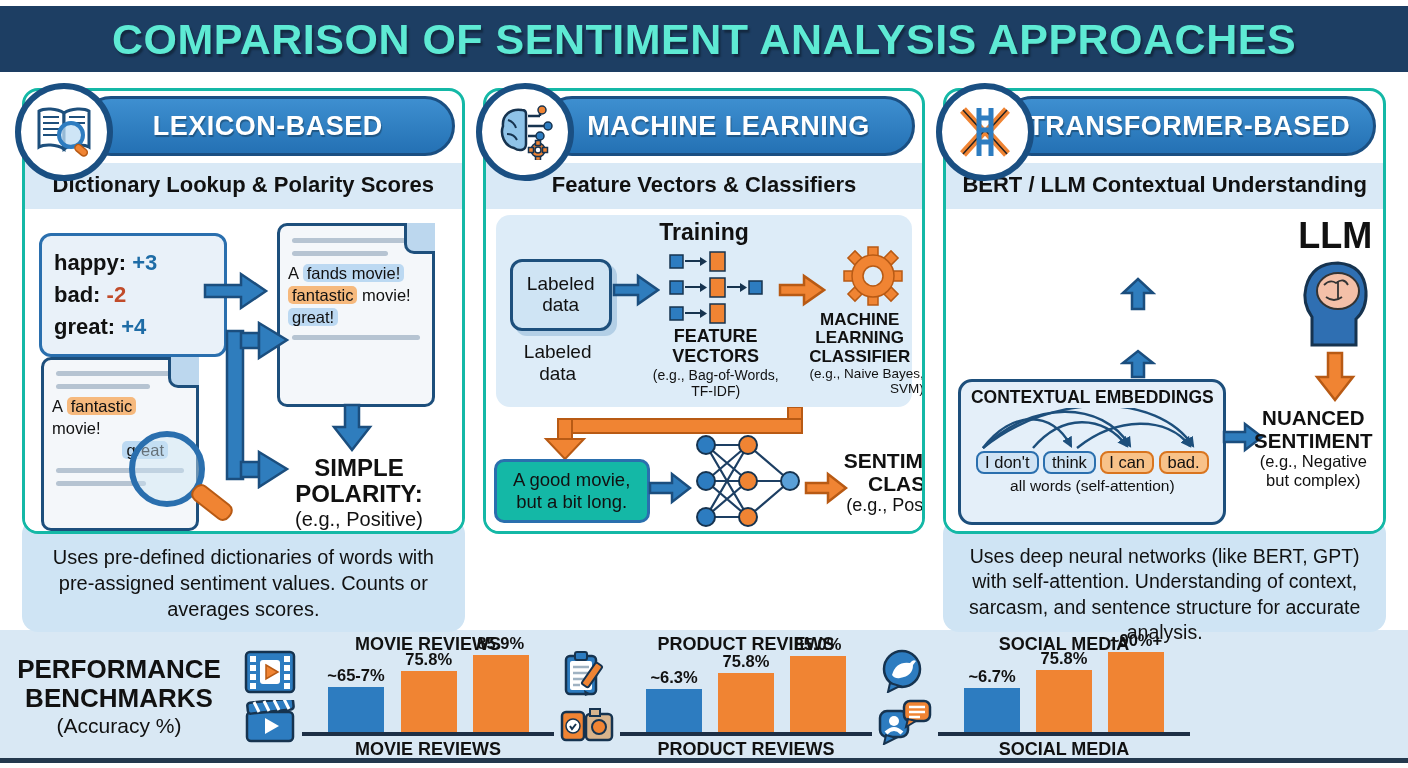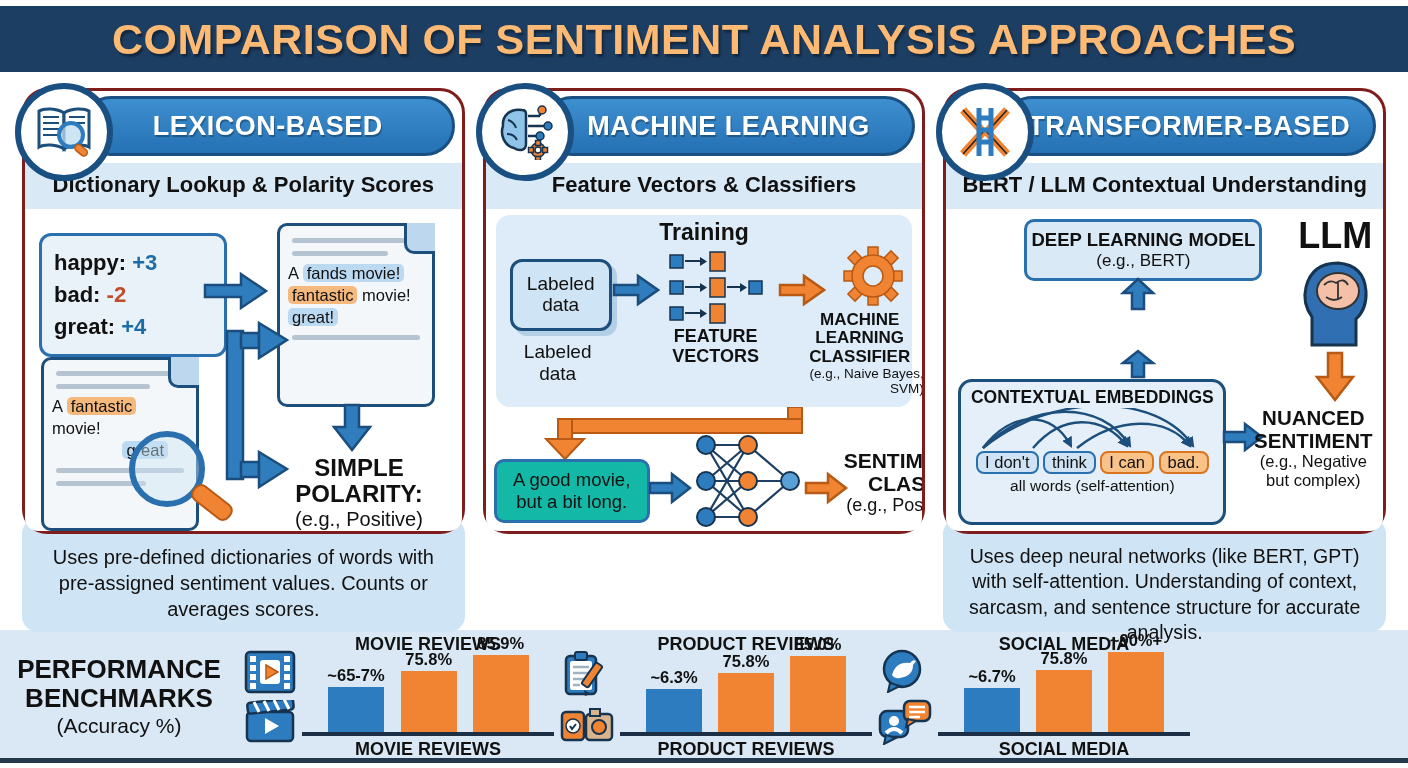--- a/index.html
+++ b/index.html
@@ -3,28 +3,28 @@
 <meta charset="utf-8">
 <style>
   html,body{margin:0;padding:0;}
   body{width:1408px;height:768px;overflow:hidden;background:#ffffff;
        font-family:"Liberation Sans",sans-serif;color:#111;}
   .stage{position:relative;width:1408px;height:768px;background:#fff;}
 
   
   .hdr{position:absolute;top:6px;left:0;right:0;height:66px;background:#1d3e63;
        display:flex;align-items:center;justify-content:center;}
-  .hdr h1{margin:0;color:#fdba74;font-size:43px;font-weight:800;letter-spacing:.5px;
+  .hdr h1{margin:0;color:#5eead4;font-size:43px;font-weight:800;letter-spacing:.5px;
           text-shadow:2px 3px 2px rgba(0,0,0,.35);white-space:nowrap;}
 
   
   .cols{position:absolute;top:88px;left:22px;right:22px;display:flex;gap:18px;}
   .col{flex:1;display:flex;flex-direction:column;position:relative;}
-  .card{position:relative;z-index:2;background:#fff;border:3px solid #7f1d1d;
-        border-radius:25px;}
+  .card{position:relative;z-index:2;background:#fff;border:3px solid #14b8a6;
+        border-radius:16px;}
   .pill{margin:5px 7px 0 56px;height:54px;border-radius:30px;
         background:linear-gradient(#3e8fd0,#2471b4);border:3px solid #1a4f82;
         display:flex;align-items:center;justify-content:center;}
   .pill span{color:#fff;font-size:27px;font-weight:800;letter-spacing:.5px;
         text-shadow:1px 2px 1px rgba(0,0,0,.3);}
   .iconcircle{position:absolute;top:-8px;left:-10px;width:86px;height:86px;z-index:3;
         border-radius:50%;background:#fff;border:6px solid #1a4f82;
         display:flex;align-items:center;justify-content:center;}
   .subt{margin-top:7px;background:#d9e9f6;padding:9px 4px 11px;text-align:center;
         font-size:22px;font-weight:700;}
@@ -224,20 +224,21 @@
                 <rect x="42" y="1" width="15" height="19"></rect>
                   <rect x="42" y="27" width="15" height="19"></rect>
                   <rect x="42" y="53" width="15" height="19"></rect>
               </g>
               <path d="M59 36 H72" stroke="#16334f" stroke-width="2"></path>
                 <polygon points="72,32 79,36.5 72,41" fill="#16334f"></polygon>
               <rect x="81" y="30" width="13" height="13" fill="#2d7cc0" stroke="#16334f" stroke-width="1.5"></rect>
             </svg>
             <div class="abs" style="left:150px;top:112px;width:140px;text-align:center;">
               <div style="font-size:18px;font-weight:800;line-height:1.1;">FEATURE VECTORS</div>
+              <div style="font-size:14px;line-height:1.15;"><span>(e.g., Bag-of-Words,</span><br><span>TF-IDF)</span></div>
             </div>
 
             <svg class="abs" style="left:282px;top:58px;" width="48" height="34" viewBox="0 0 48 34">
               <path d="M2 12 H26 V3 L46 17 L26 31 V22 H2 Z" fill="#f08433" stroke="#b85a14" stroke-width="2.5"></path>
             </svg>
 
             <svg class="abs" style="left:346px;top:30px;" width="62" height="62" viewBox="0 0 62 62">
               <g fill="#f08433" stroke="#b85a14" stroke-width="1.5">
                 <rect x="26" y="2" width="10" height="10"></rect>
                   <rect x="26" y="50" width="10" height="10"></rect>
@@ -317,24 +318,20 @@
             <path d="M22 4 V52 M34 4 V52 M22 14 H34 M22 26 H34 M22 38 H34" stroke="#2d7cc0" stroke-width="5"></path>
           </svg>
         </div>
         <div class="pill">
           <span>TRANSFORMER-BASED</span>
         </div>
         <div class="subt">BERT / LLM Contextual Understanding</div>
 
         <div class="content">
 
-          <div class="boxblue" style="left:78px;top:10px;width:232px;height:56px;">
-            <span style="font-size:18.5px;font-weight:800;">DEEP LEARNING MODEL</span>
-            <span style="font-size:17px;">(e.g., BERT)</span>
-          </div>
 
           <svg class="abs" style="left:174px;top:68px;" width="36" height="34" viewBox="0 0 36 34">
             <path d="M12 32 H24 V16 H33 L18 2 L3 16 H12 Z" fill="#2f7dbd" stroke="#1b4e7e" stroke-width="2.5"></path>
           </svg>
 
 
           <svg class="abs" style="left:174px;top:140px;" width="36" height="30" viewBox="0 0 36 30">
             <path d="M12 28 H24 V14 H33 L18 2 L3 14 H12 Z" fill="#2f7dbd" stroke="#1b4e7e" stroke-width="2.5"></path>
           </svg>
 

